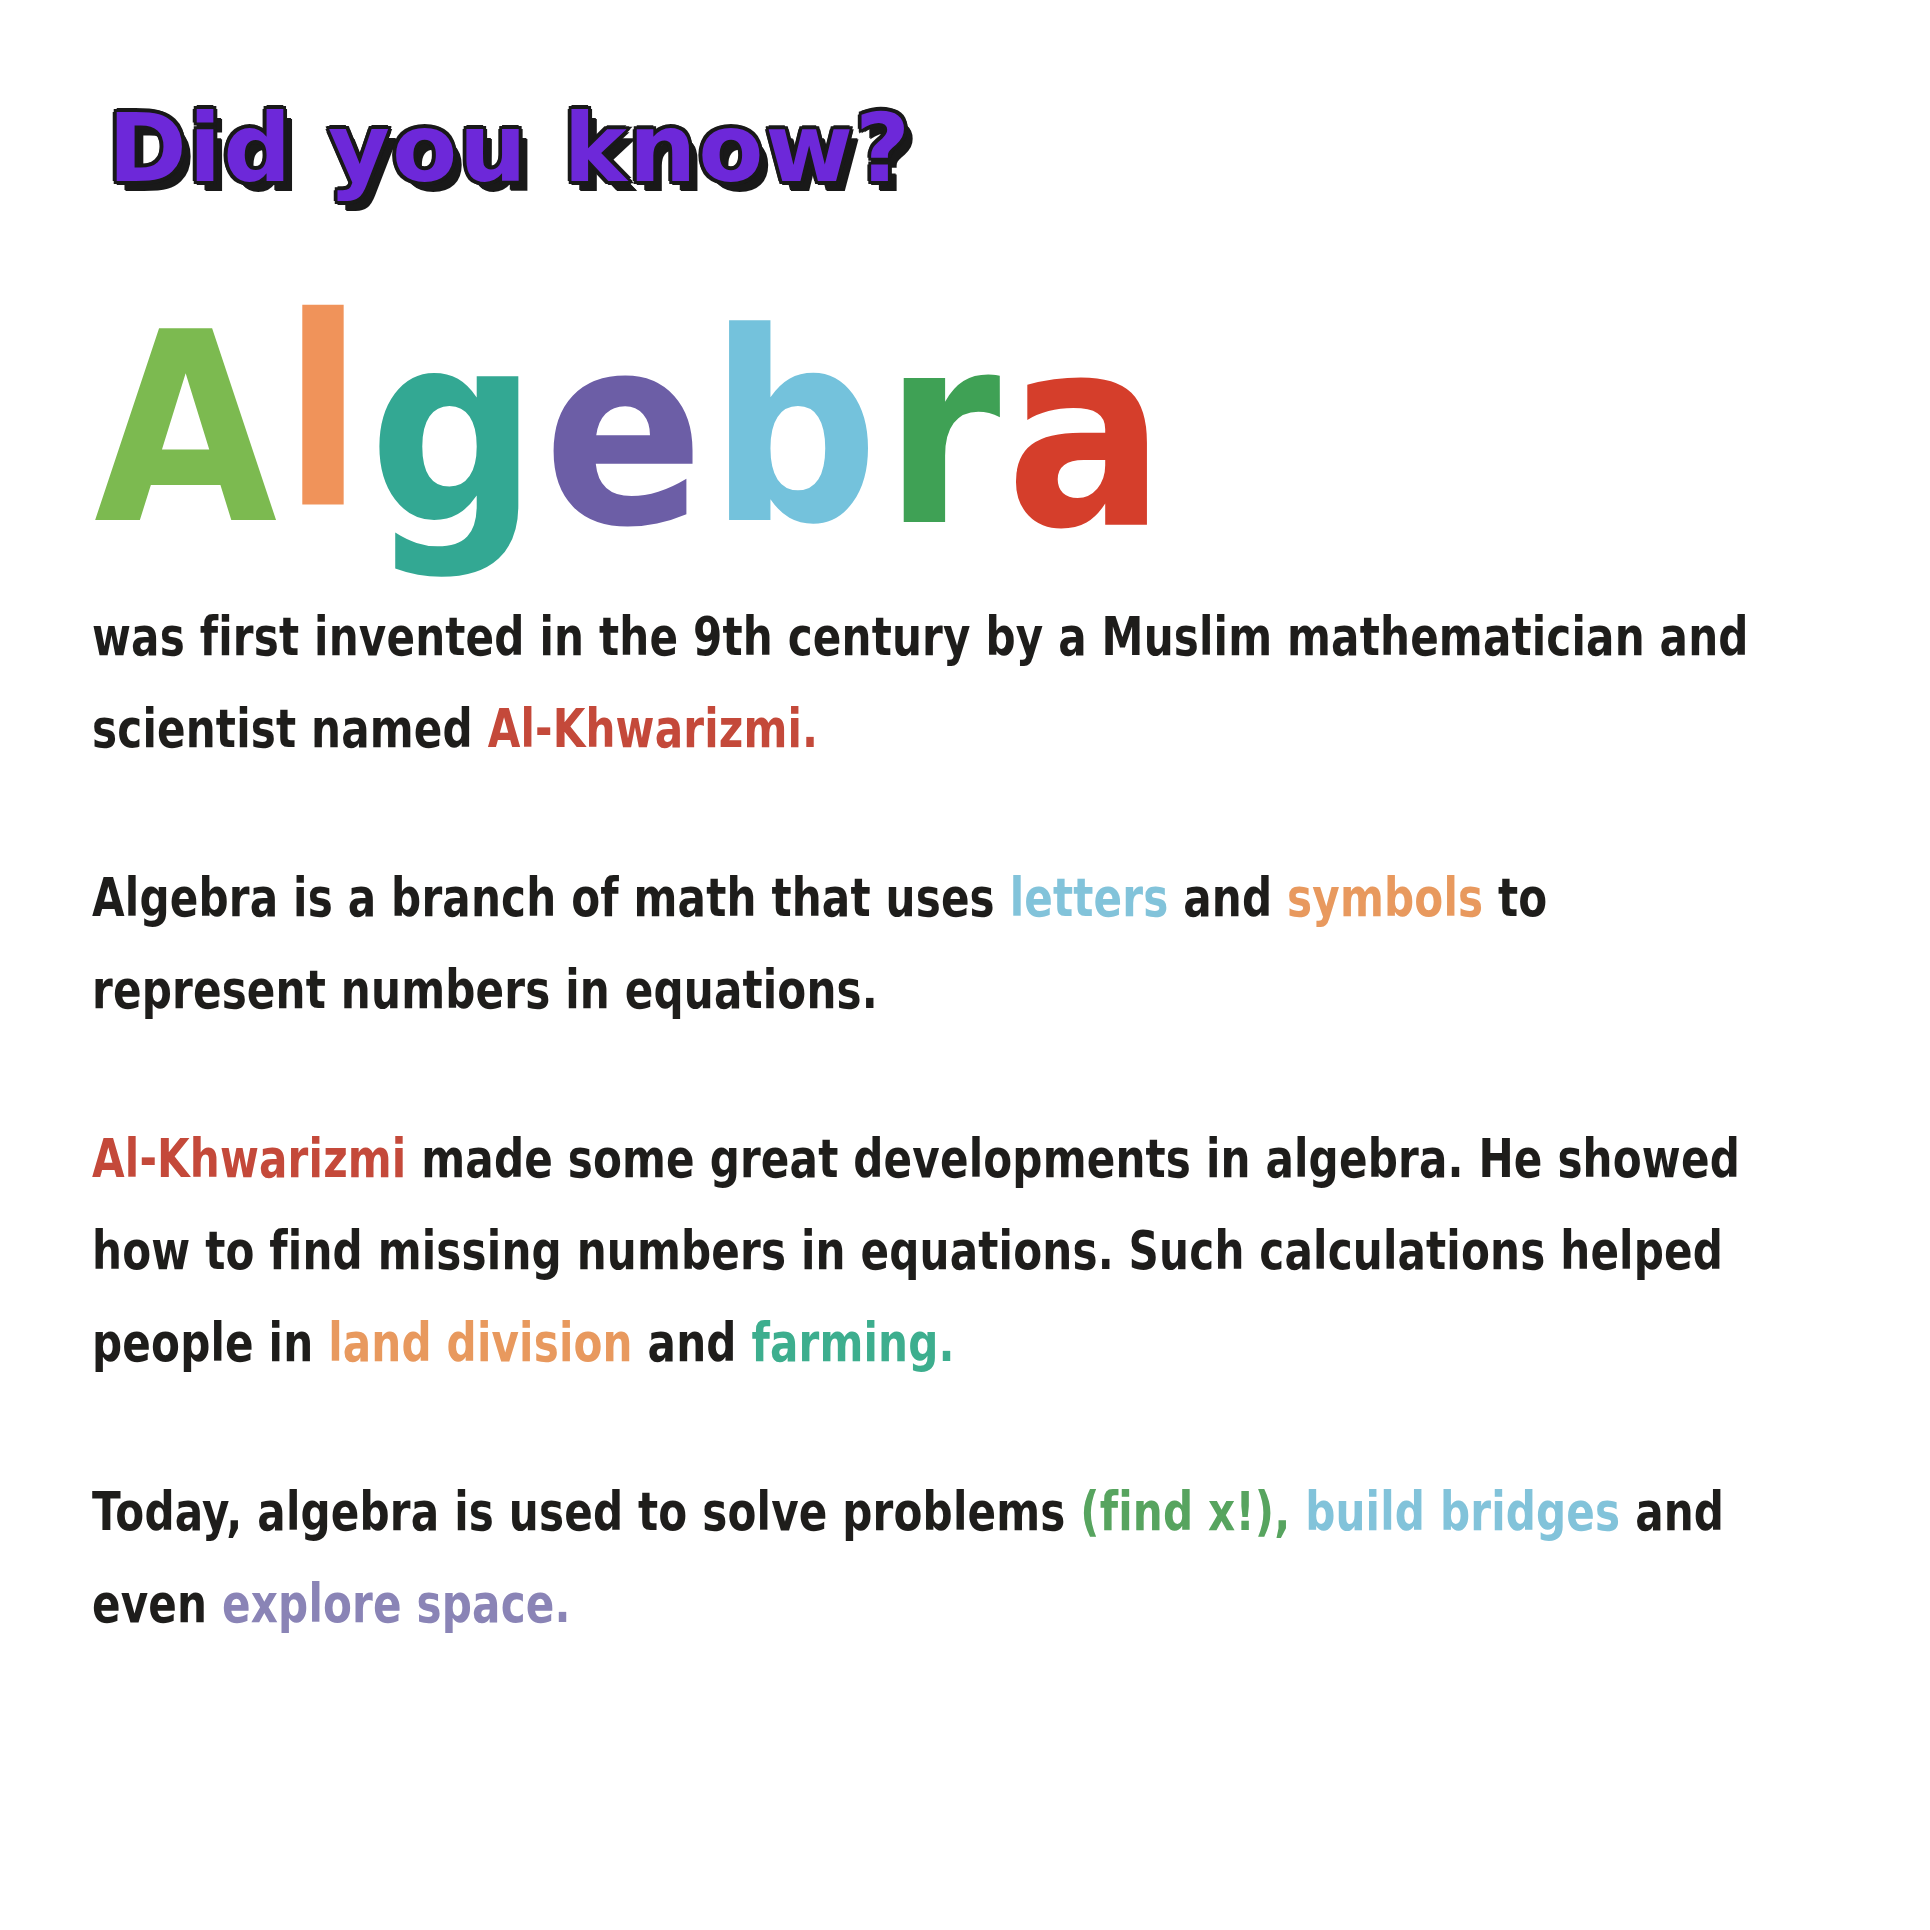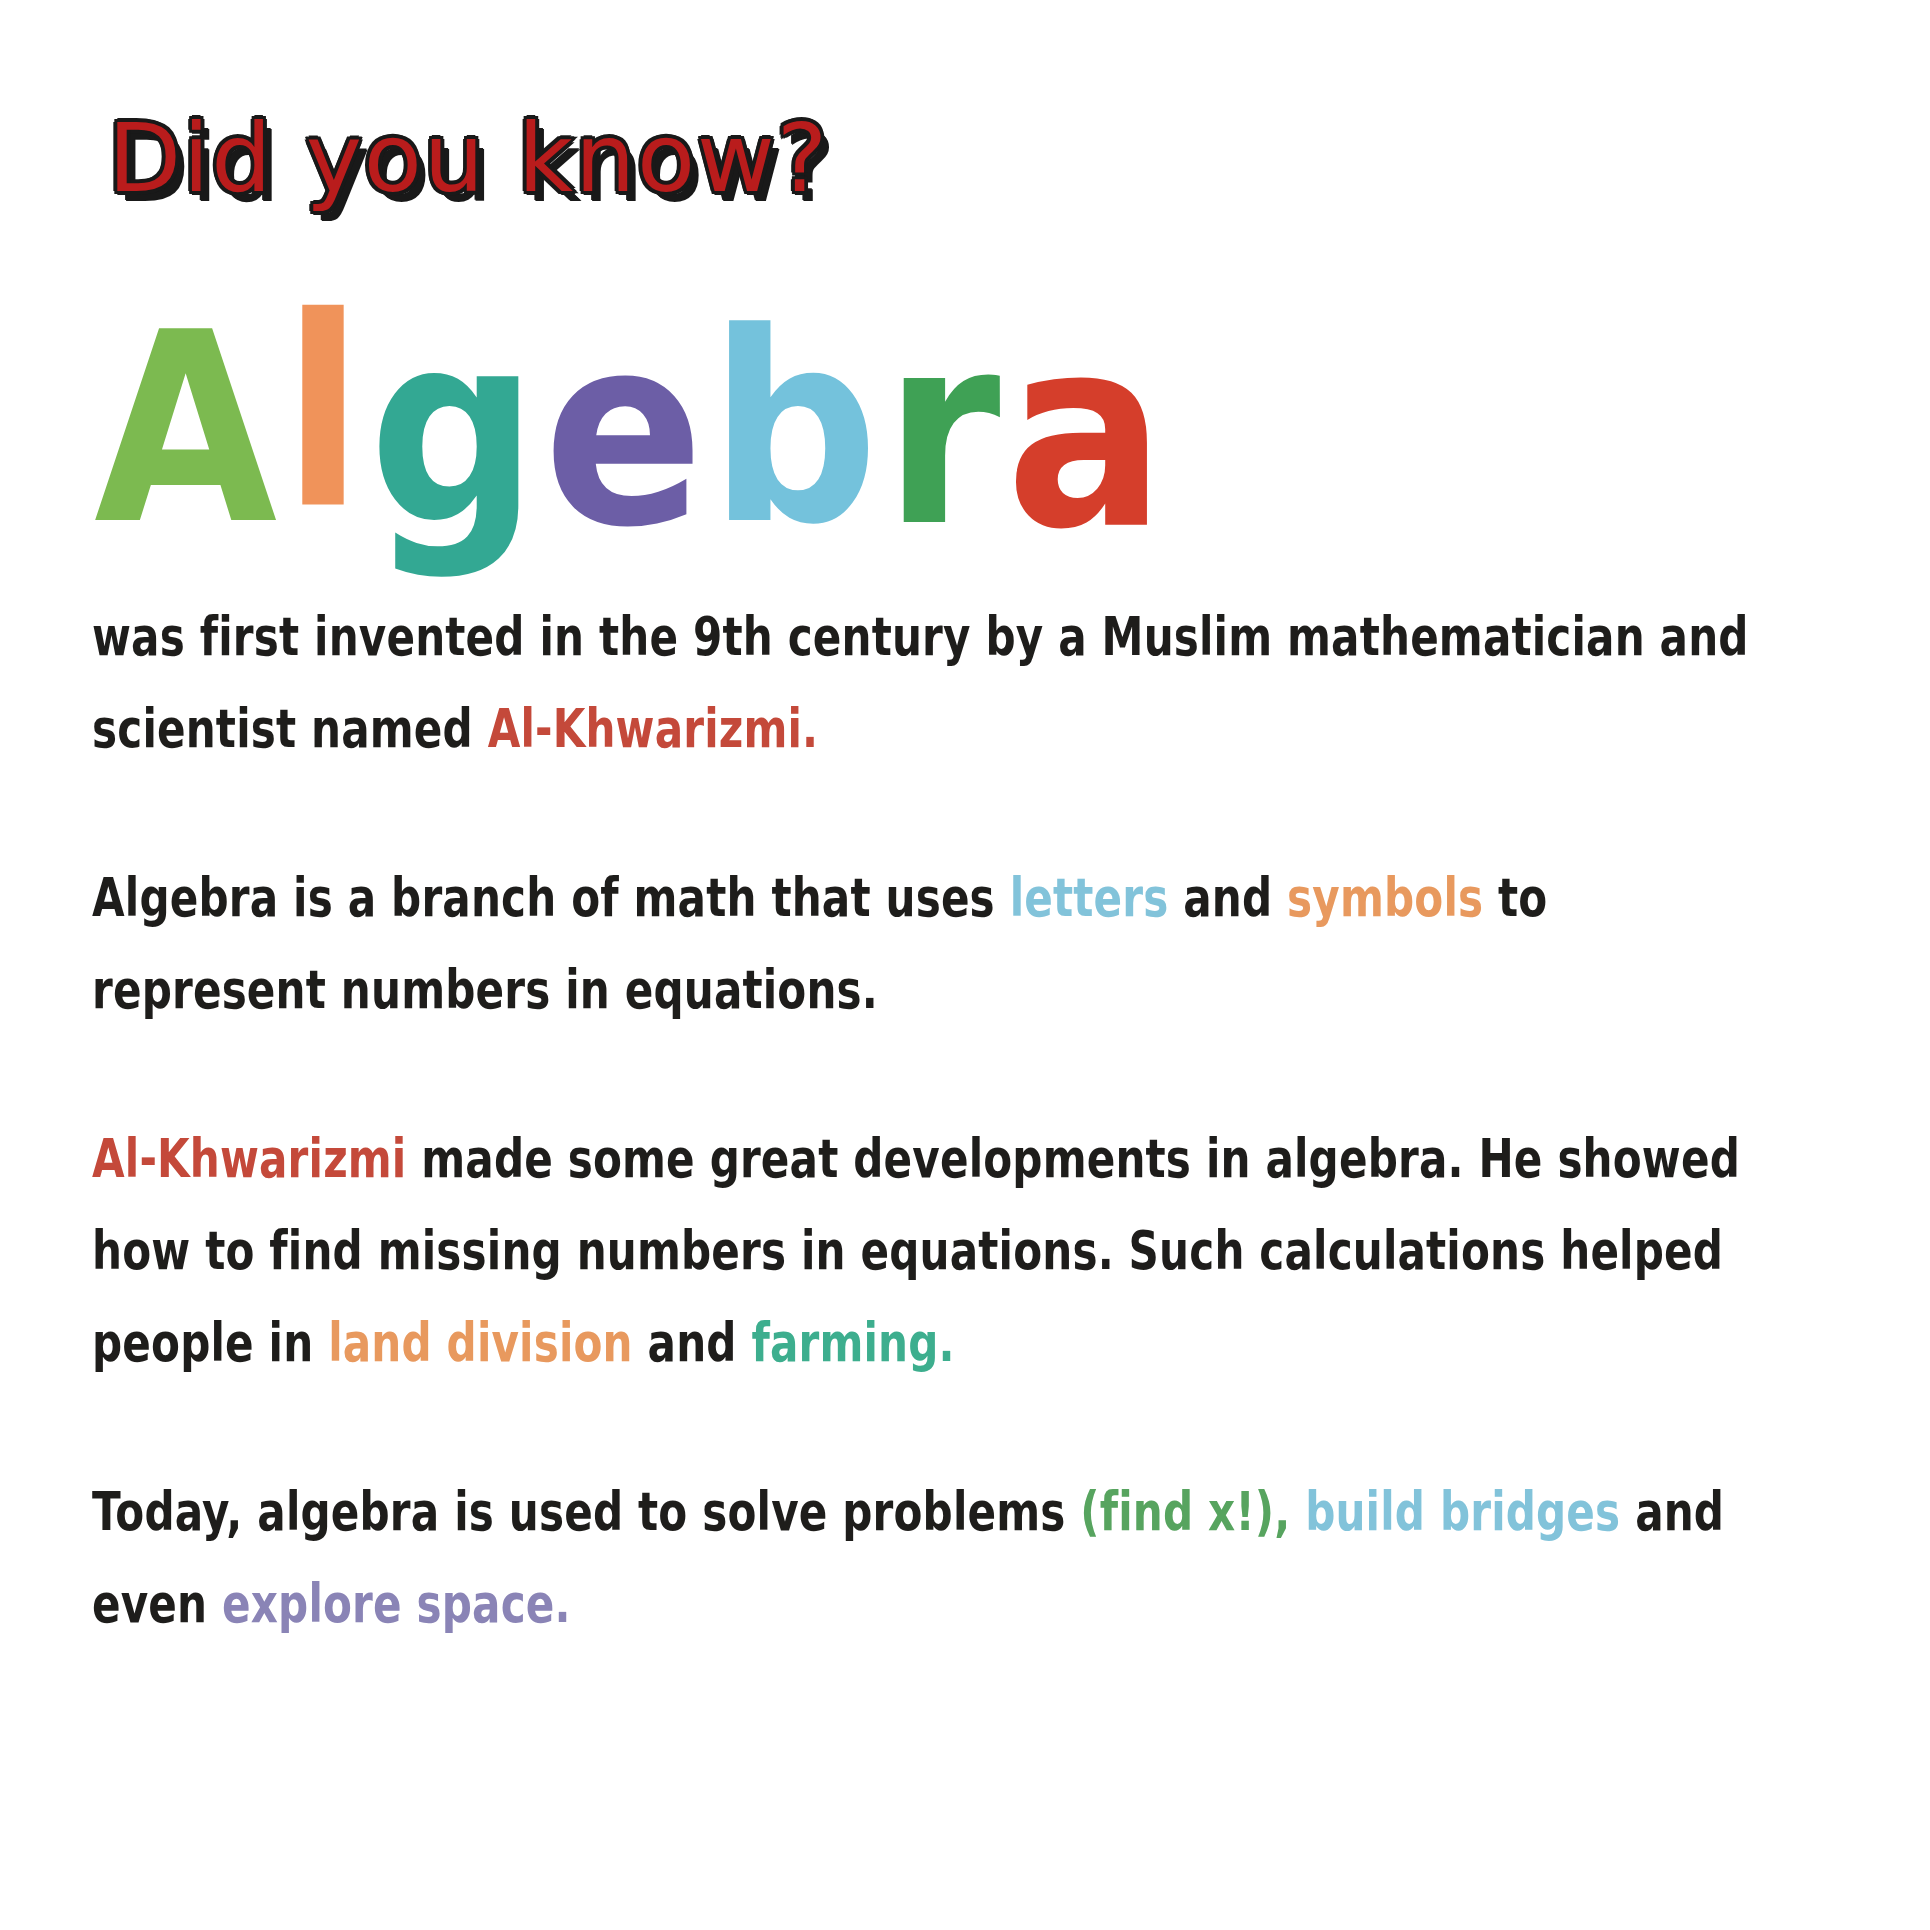--- a/index.html
+++ b/index.html
@@ -12,25 +12,25 @@
     height: 1930px;
     position: relative;
     overflow: hidden;
     font-family: "DejaVu Sans", sans-serif;
   }
 
   
   .heading {
     position: absolute;
     left: 108px;
-    top: 103px;
+    top: 93px;
     font-size: 95px;
-    font-weight: 400;
+    font-weight: 700;
     letter-spacing: 1.9px;
-    color: #b91c1c;
+    color: #6d28d9;
     -webkit-text-stroke: 4.8px #191919;
     paint-order: stroke fill;
     text-shadow:
       -3.9px 0 0 #191919, 3.9px 0 0 #191919,
       0 -3.9px 0 #191919, 0 3.9px 0 #191919,
       -2.9px -2.9px 0 #191919, 2.9px -2.9px 0 #191919,
       -2.9px 2.9px 0 #191919, 2.9px 2.9px 0 #191919,
       7.7px 8.7px 0 #191919, 8.7px 9.7px 0 #191919;
     white-space: pre;
   }

